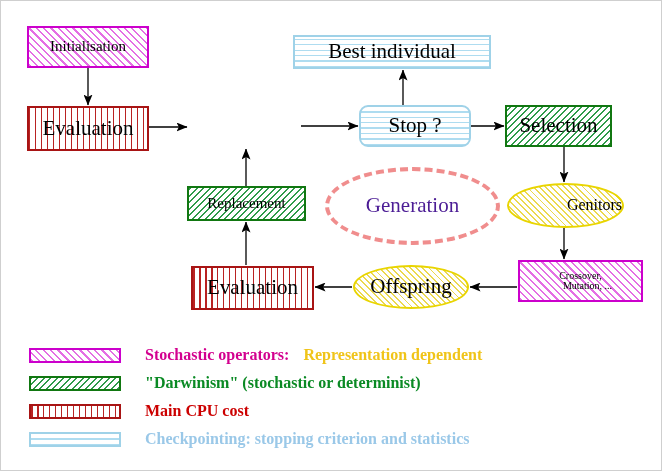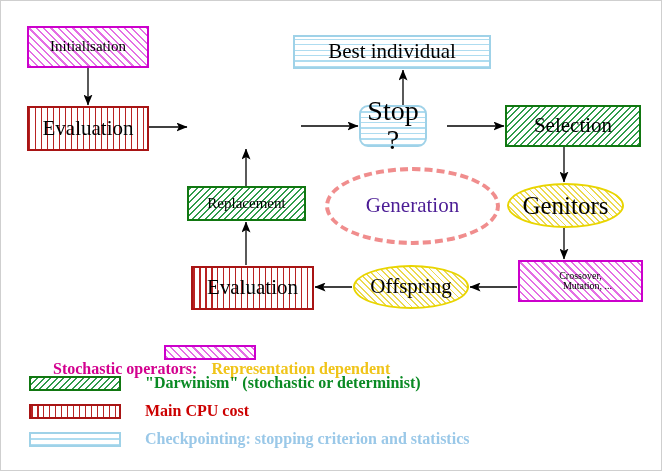--- a/index.html
+++ b/index.html
@@ -37,44 +37,44 @@
     background-image:repeating-linear-gradient(45deg,#ecd94e 0px,#ecd94e 1.4px,#ffffff 1.4px,#ffffff 4.4px);
   }
   .rounded{border-radius:9px;}
   .ellipse{border-radius:50%;}
 
   
   #n-init      {left:26px; top:25px;  width:122px;height:42px; font-size:15px;}
   #n-eval-top  {left:26px; top:105px; width:122px;height:45px; font-size:21px;}
   #n-best      {left:292px;top:34px;  width:198px;height:34px; font-size:21px;}
   #n-parents   {left:187px;top:101px; width:113px;height:45px; font-size:21px;}
-  #n-stop      {left:358px;top:104px; width:68px; height:42px; font-size:28px;}
-  #n-selection {left:504px;top:104px; width:136px;height:42px; font-size:21px;}
+  #n-stop      {left:358px;top:104px; width:112px; height:42px; font-size:21px;}
+  #n-selection {left:504px;top:104px; width:107px;height:42px; font-size:21px;}
   #n-replace   {left:186px;top:185px; width:119px;height:35px; font-size:15px;}
-  #n-genitors  {left:506px;top:182px; width:117px;height:45px; font-size:25px;}
+  #n-genitors  {left:506px;top:182px; width:117px;height:45px; font-size:16px;justify-content:flex-end;}
   #n-eval-bot  {left:190px;top:265px; width:123px;height:44px; font-size:21px;}
   #n-offspring {left:352px;top:264px; width:116px;height:44px; font-size:21px;text-align:center;}
   #n-crossover {left:517px;top:259px; width:125px;height:42px; font-size:10px;
                 flex-direction:column;justify-content:center;}
   #n-crossover span{display:block;white-space:nowrap;}
   #n-crossover .l2{padding-left:14px;}
 
   
   #n-generation{
     left:324px;top:166px;width:175px;height:78px;
     border:4px dashed #f08d8d;border-radius:50%;
     background:transparent;color:#4c1d95;font-size:21px;
   }
 
   
   #legend{position:absolute;left:0;top:336px;width:660px;height:130px;z-index:2;}
   .leg-row{position:absolute;left:28px;height:20px;display:flex;align-items:center;}
   .leg-swatch{width:92px;height:15px;box-sizing:border-box;flex:0 0 auto;}
   .leg-text{margin-left:24px;font-size:16px;font-weight:bold;white-space:nowrap;}
-  #leg0{top:8px;flex-direction:column;}
+  #leg0{top:8px;}
   #leg1{top:36px;}
   #leg2{top:64px;}
   #leg3{top:92px;}
   .c-magenta{color:#d3008f;}
   .c-gold{color:#f0c419;}
   .c-green{color:#0a8a24;}
   .c-red{color:#cc0000;}
   .c-lblue{color:#9ac8e8;}
   .gap{display:inline-block;width:14px;}
 </style>

